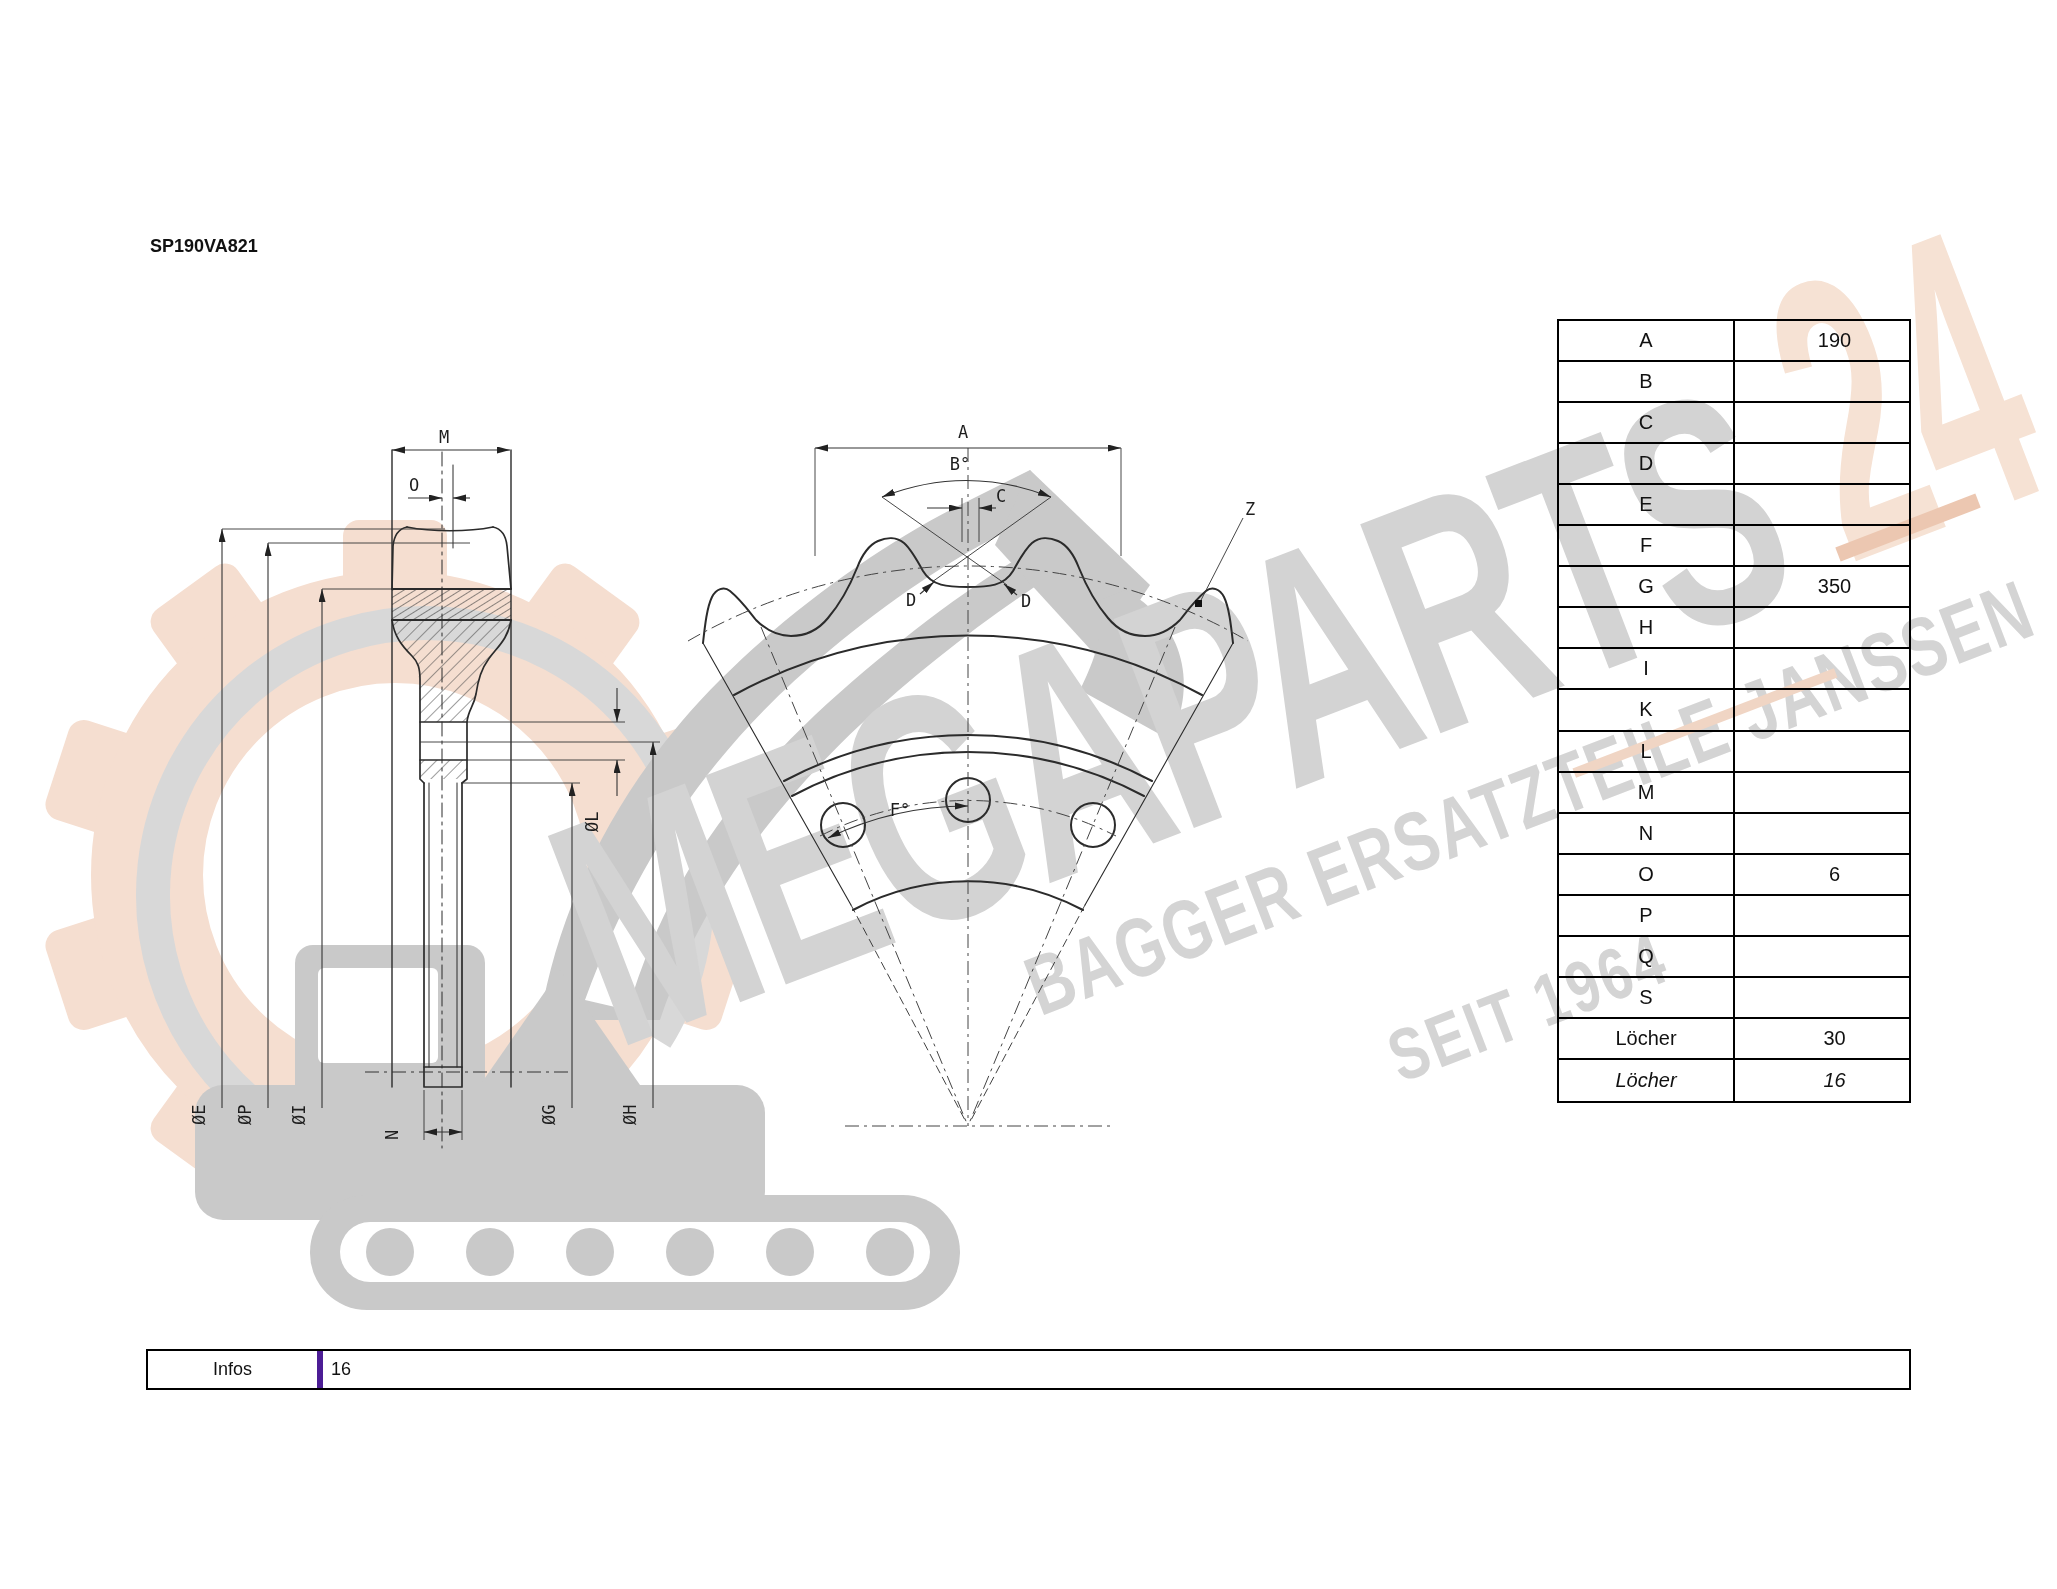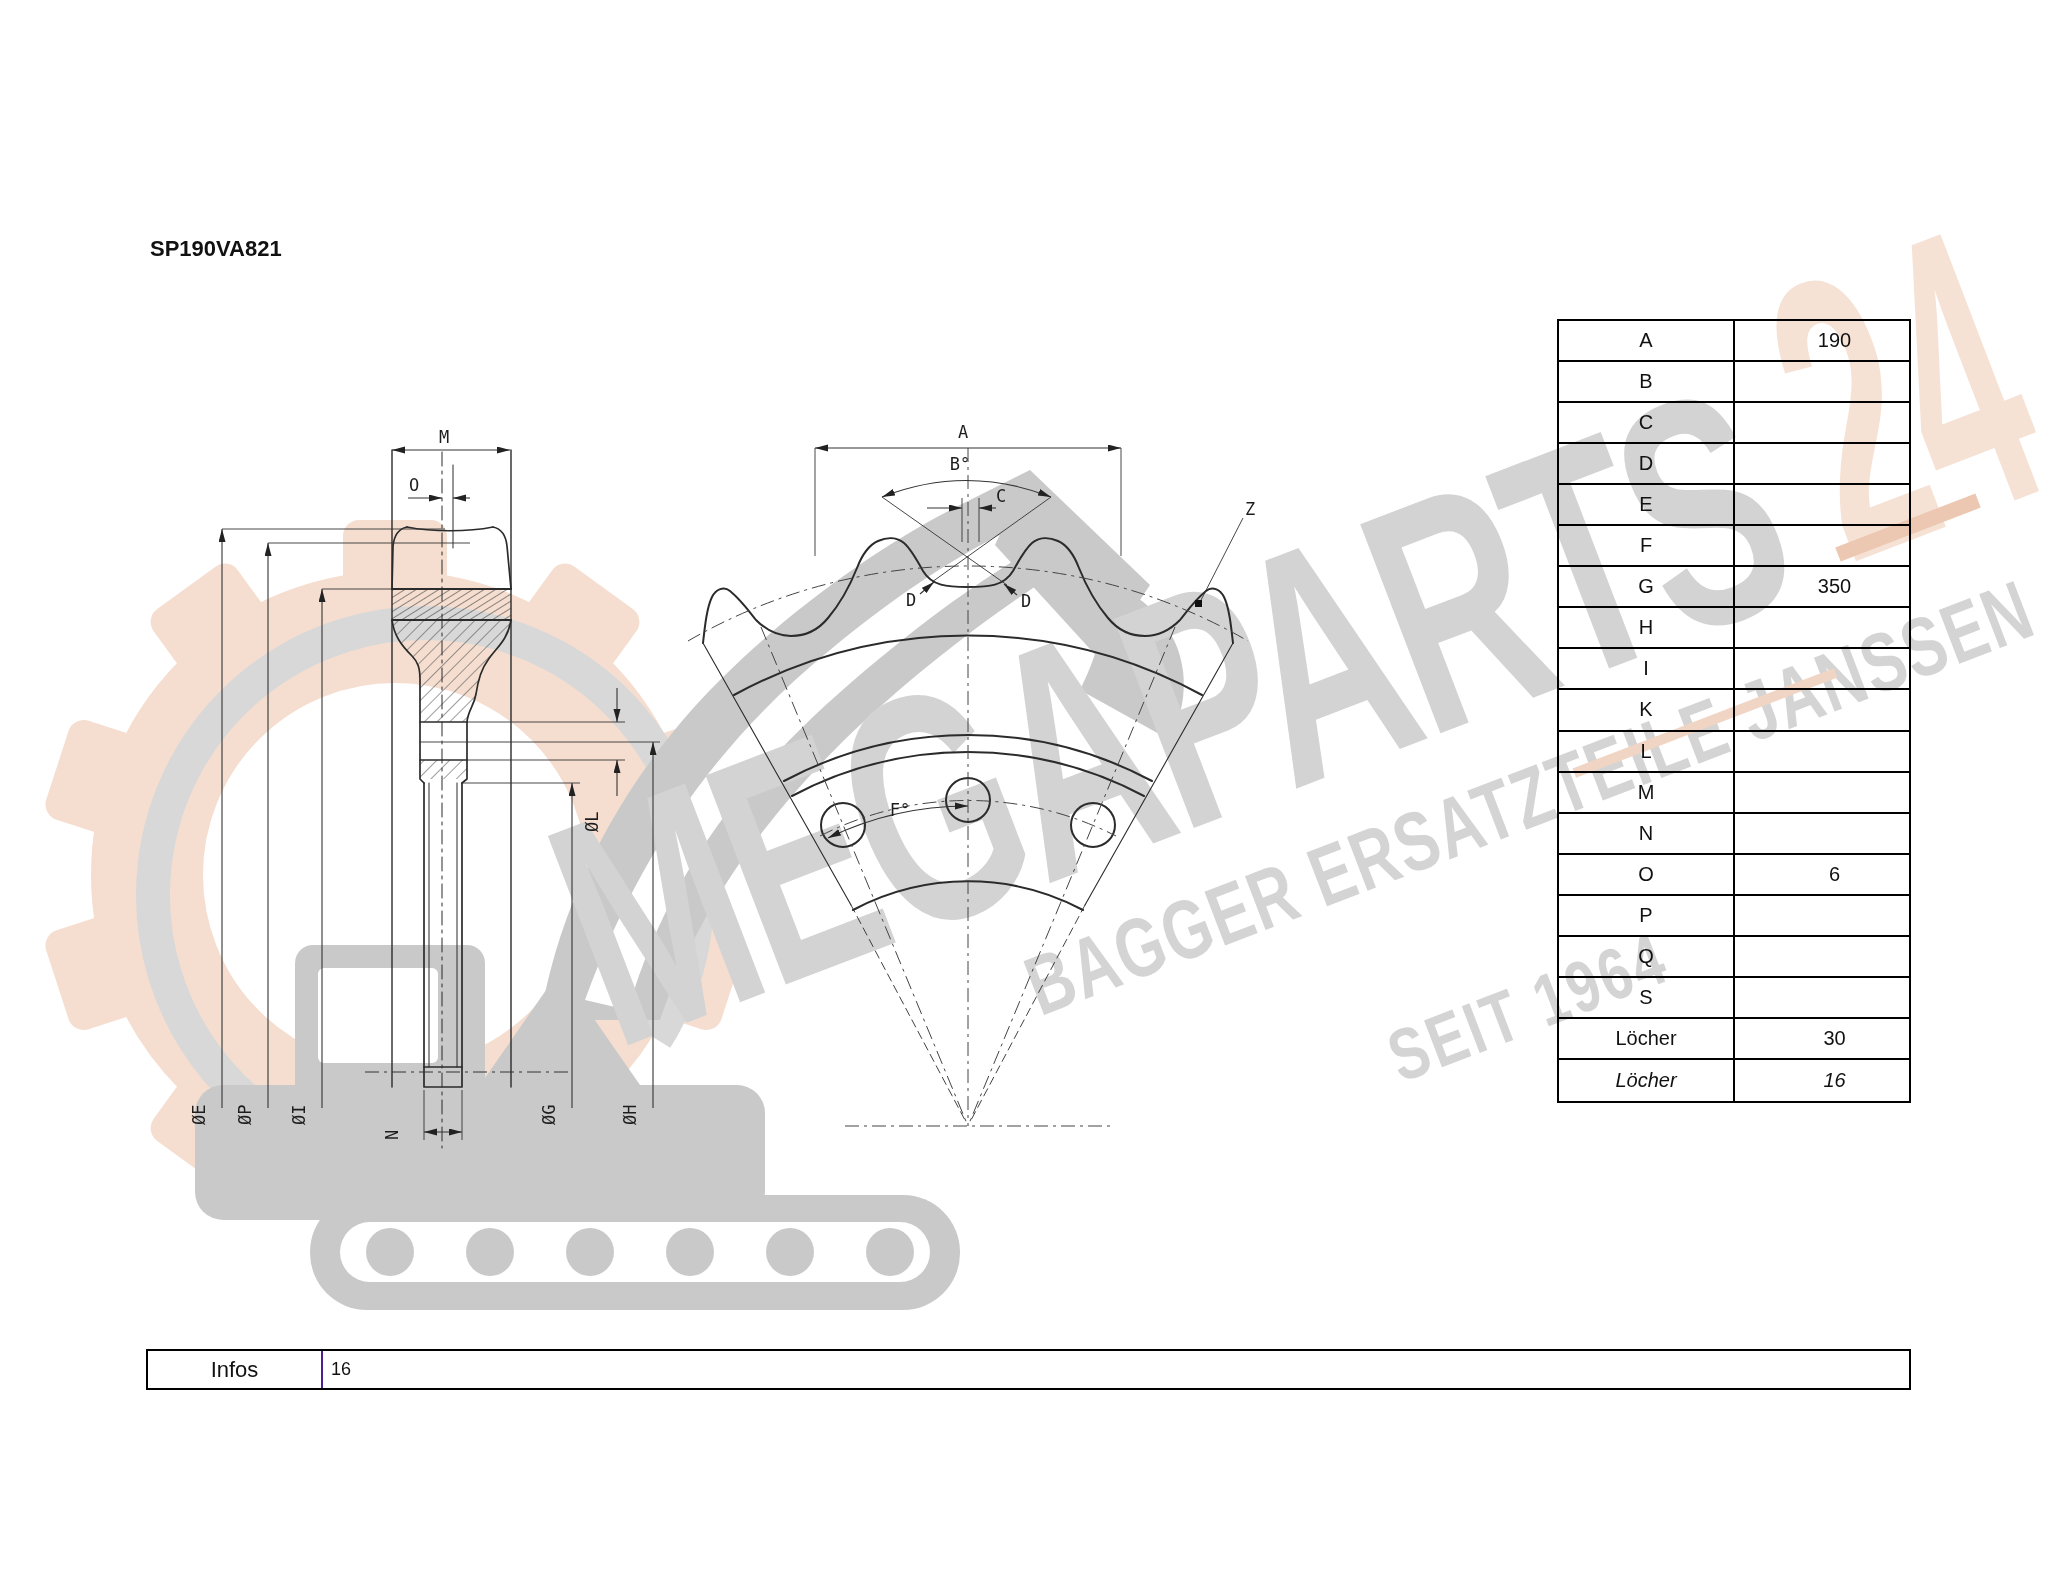--- a/index.html
+++ b/index.html
@@ -17,39 +17,39 @@
     transform:rotate(-21deg) scale(1,1.35);transform-origin:0 50%;}
   .wm-line3{left:1392px;top:1032px;font-size:56px;color:#d4d4d4;letter-spacing:3px;
     transform:rotate(-21deg) scale(1,1.3);transform-origin:0 50%;}
   .wm-slash{position:absolute;z-index:0;transform:rotate(-21deg);}
   .wm-slash.s1{left:1833px;top:520px;width:150px;height:15px;background:#ecc7b1;}
   .wm-slash.s2{left:1565px;top:718px;width:280px;height:10px;background:#f0d5c4;}
   .wm-svg{position:absolute;left:0;top:0;z-index:0;}
   
   .draw-svg{position:absolute;left:0;top:0;z-index:2;}
   
-  .title{position:absolute;left:150px;top:236px;z-index:3;font-size:22px;font-weight:bold;color:#111;}
+  .title{position:absolute;left:150px;top:236px;z-index:3;font-size:18px;font-weight:bold;color:#111;}
   
   .dim-table{
     position:absolute;left:1557px;top:319px;width:354px;height:784px;z-index:3;
     display:grid;grid-auto-rows:1fr;border:2px solid #000;box-sizing:border-box;
     background:transparent;
   }
   .dim-row{display:grid;grid-template-columns:176px 1fr;border-bottom:2px solid #000;}
   .dim-row:last-child{border-bottom:none;font-style:italic;}
   .dim-cell{display:flex;align-items:center;justify-content:center;
     font-size:20px;color:#111;border-right:2px solid #000;}
   .dim-cell.val{border-right:none;padding-left:25px;}
   
   .infos{
     position:absolute;left:146px;top:1349px;width:1765px;height:41px;z-index:3;
     border:2px solid #000;box-sizing:border-box;display:grid;grid-template-columns:175px 1fr;
   }
   .infos-label{display:flex;align-items:center;justify-content:center;
-    border-right:2px solid #4c1d95;font-size:22px;color:#111;text-align:right;}
+    border-right:6px solid #4c1d95;font-size:18px;color:#111;text-align:right;}
   .infos-value{display:flex;align-items:center;padding-left:8px;font-size:18px;color:#111;}
   
   text.dim{font-family:"DejaVu Sans Mono",monospace;font-size:17px;fill:#1d1d1d;}
 </style>
 </head>
 <body>
 
 <svg class="wm-svg" width="2057" height="1589" viewBox="0 0 2057 1589">
 
   <g fill="#f5ded0">

